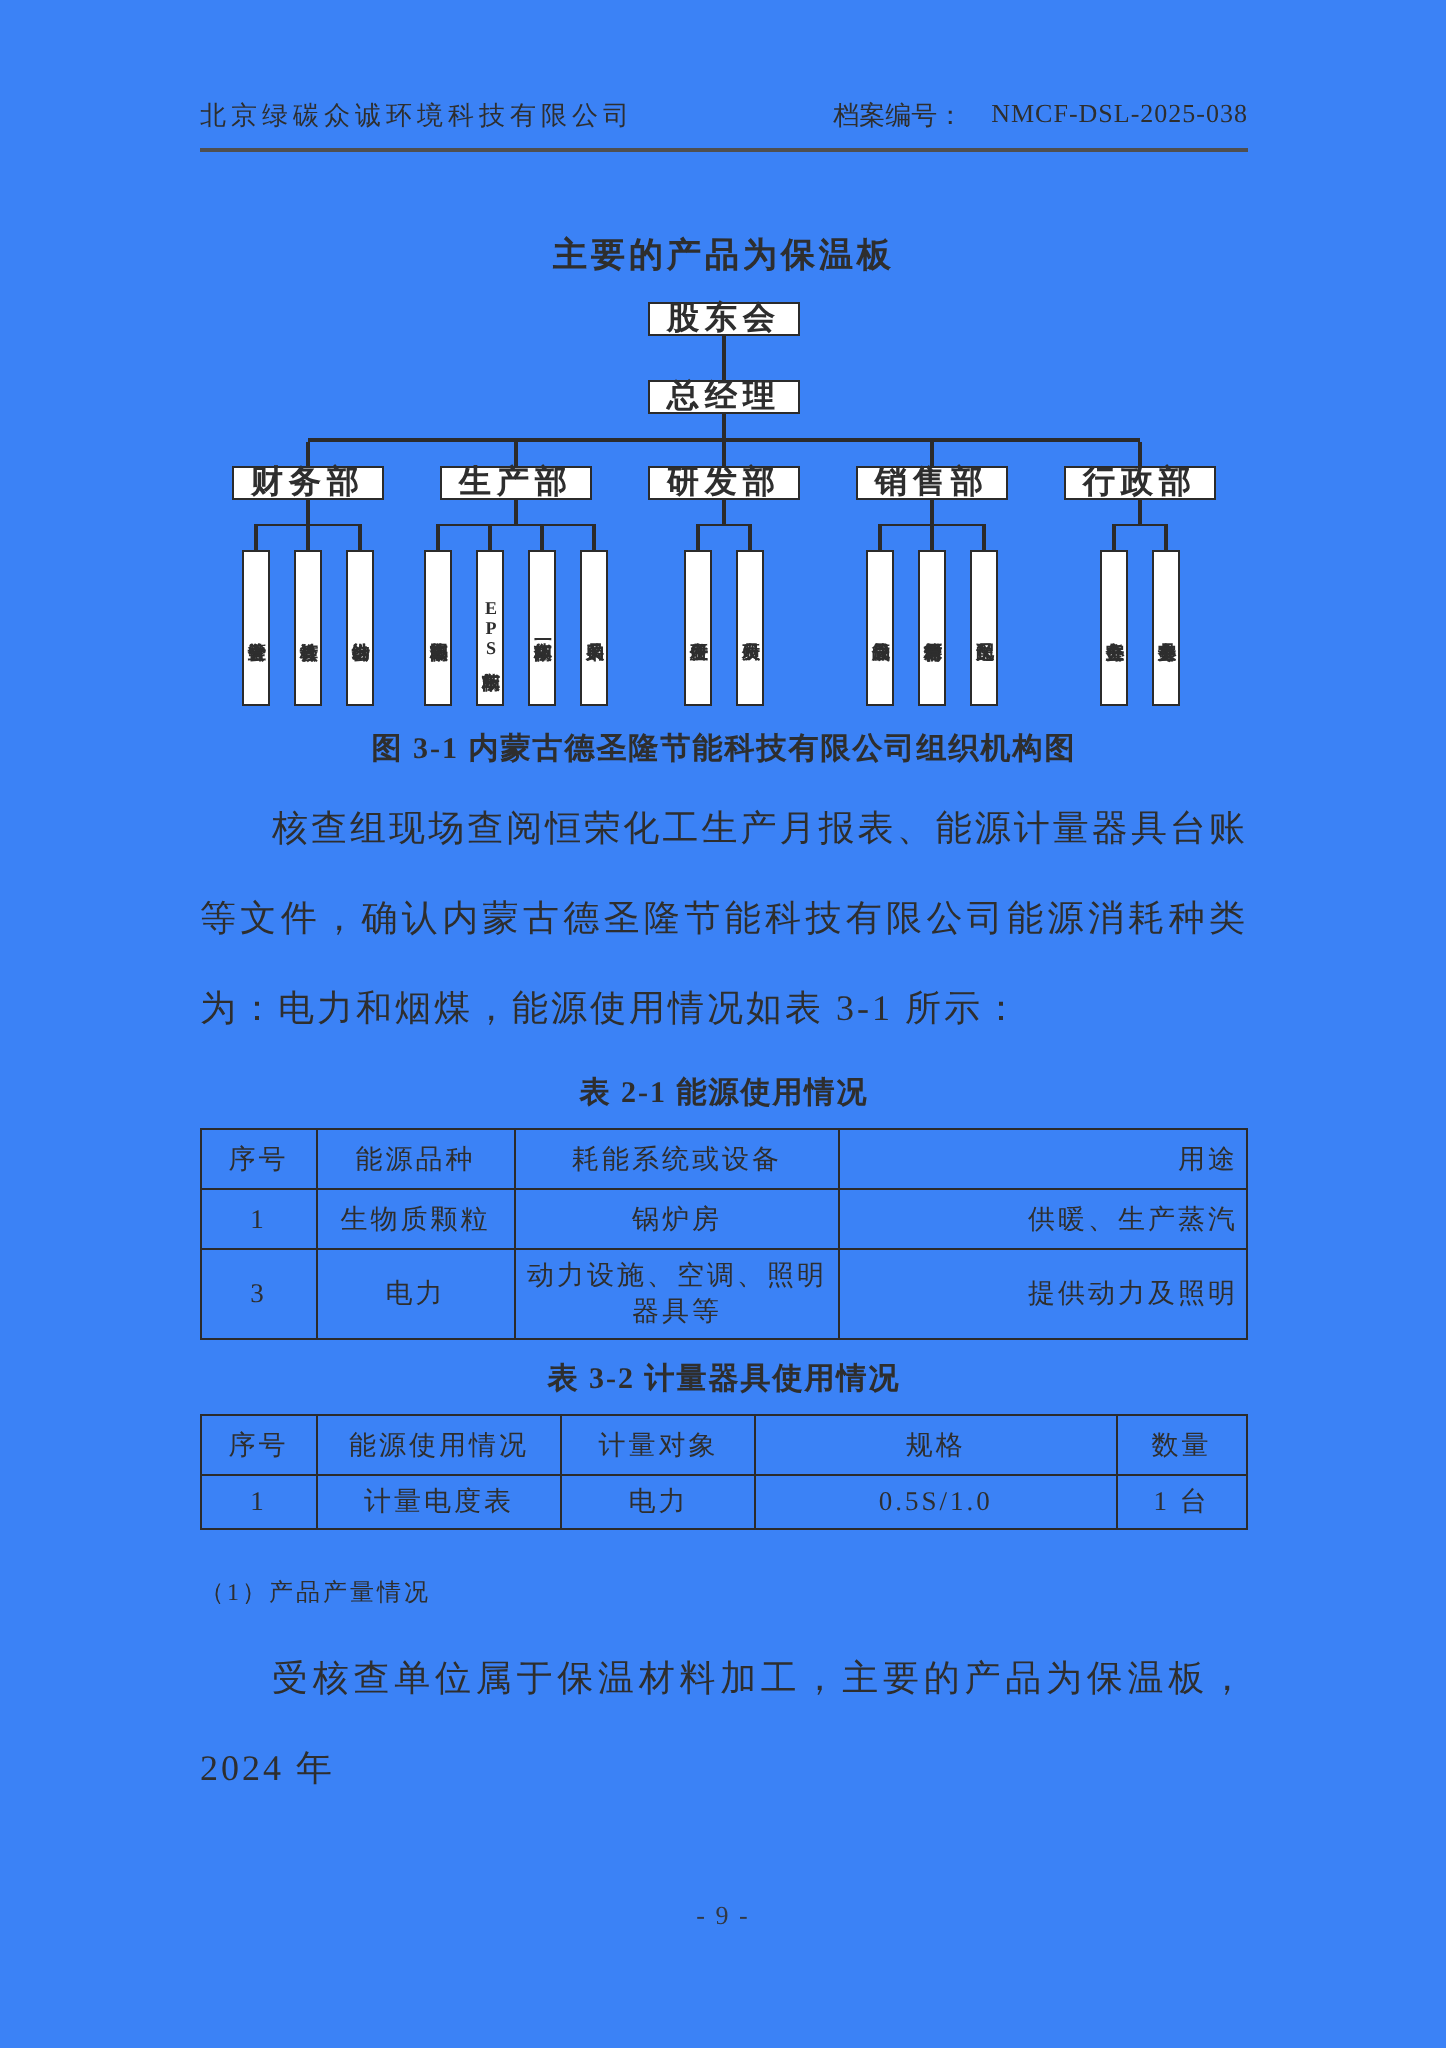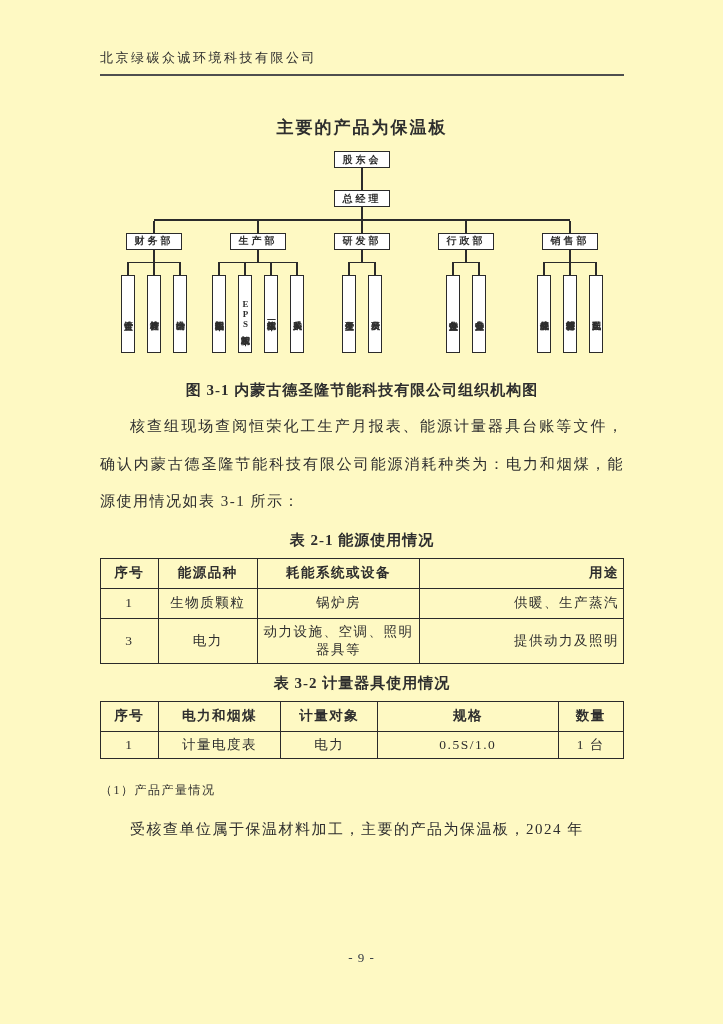--- a/index.html
+++ b/index.html
@@ -1,89 +1,93 @@
 <!DOCTYPE html>
 <html><head>
 <meta charset="utf-8">
 <style>
   * { margin:0; padding:0; box-sizing:border-box; }
   html,body { background:#ffffff; }
   .page {
-    width:723px; height:1024px; position:relative; background:#fef9c3;
+    width:723px; height:1024px; position:relative; background:#3b82f6;
     font-family:"Liberation Serif","DejaVu Serif",serif; color:#2e2e2e; overflow:hidden;
   }
   .content { padding:0 99px 0 100px; }
 
   
   .hdr {
     display:flex; justify-content:space-between; align-items:baseline;
     padding-top:49px; padding-bottom:7px; border-bottom:2px solid #4f4f4f;
     font-size:13px;
   }
   .hdr-company { letter-spacing:2.5px; }
   .hdr-right { display:flex; gap:14px; }
   .hdr-right .no { font-family:"Liberation Serif",serif; letter-spacing:0.5px; }
 
   
   .chart-title { text-align:center; font-weight:bold; font-size:17px; letter-spacing:2px; margin-top:40px; }
   .org-chart { width:520px; margin:12px auto 0; }
   .center-col { display:flex; flex-direction:column; align-items:center; }
   .obox {
-    border:1.5px solid #2b2b2b; width:56px; height:17px;
+    border:1.5px solid #2b2b2b; width:76px; height:17px;
     display:flex; align-items:center; justify-content:center;
-    font-size:10px; font-weight:bold; letter-spacing:3px; background:#fff;
+    font-size:16px; font-weight:bold; letter-spacing:3px; background:#fff;
   }
   .vline { width:1.5px; background:#2b2b2b; }
   .h22 { height:22px; } .h12 { height:12px; }
   .top-hline { height:1.5px; background:#2b2b2b; margin:0 52px; }
   .org-groups { display:flex; }
   .org-group { width:104px; display:flex; flex-direction:column; align-items:center; }
   .kids-hline { height:1.5px; background:#2b2b2b; }
   .kids-2 { width:27.5px; } .kids-3 { width:53.5px; } .kids-4 { width:79.5px; }
   .kids-row { display:flex; gap:10px; }
   .kid-col { width:16px; display:flex; flex-direction:column; align-items:center; }
   .vbox {
     border:1.2px solid #2b2b2b; width:14px; height:78px;
     display:flex; align-items:center; justify-content:center;
     writing-mode:vertical-rl; text-orientation:upright;
     font-size:9px; font-weight:bold; line-height:1; background:#fff;
   }
-  .fig-caption { text-align:center; font-weight:bold; font-size:15px; letter-spacing:1px; margin-top:28px; }
+  .fig-caption { text-align:center; font-weight:bold; font-size:15px; letter-spacing:1px; margin-top:12px; }
 
   
   .sec-heading { font-weight:bold; font-size:15.5px; margin-top:22px; letter-spacing:1px; }
   .sec-heading .num { margin-right:16px; letter-spacing:0; }
   .para {
-    font-size:15px; line-height:2.5; text-indent:2em; text-align:justify;
+    font-size:18px; line-height:2.5; text-indent:2em; text-align:justify;
     letter-spacing:1.5px; margin-top:8px;
   }
   .sub-item { font-size:12px; letter-spacing:1.5px; margin-top:18px; line-height:2.2; }
 
   
   .tbl-caption { text-align:center; font-weight:bold; font-size:15px; letter-spacing:1px; margin-top:10px; }
   table { width:100%; border-collapse:collapse; margin-top:8px; }
   table, th, td { border:1.4px solid #2b2b2b; }
-  th { font-weight:bold;margin-left:29px; }
+  th { font-weight:normal;margin-left:29px; }
   th, td { text-align:center; vertical-align:middle; font-size:13.5px; letter-spacing:1.5px; padding:4px 4px; }
   .t1 th, .t1 td { height:30px; }
   .t2 th { height:30px; } .t2 td { height:27px; }
   .t1 .c0 { width:11%; } .t1 .c1 { width:19%; } .t1 .c2 { width:31%; } .t1 .c3 { width:39%;text-align:right; }
   .t2 .c0 { width:11%; } .t2 .c1 { width:23.5%; } .t2 .c2 { width:18.5%; } .t2 .c3 { width:34.5%; } .t2 .c4 { width:12.5%; }
 
   
   .page-num { position:absolute; left:0; right:0; bottom:58px; text-align:center; font-size:13px; color:#323844; letter-spacing:1px; }
 </style>
 </head>
 <body>
 
 <div class="page">
   <div class="content">
 
     <div class="hdr">
       <span class="hdr-company">北京绿碳众诚环境科技有限公司</span>
+      <span class="hdr-right">
+        <span>档案编号：</span>
+        <span class="no">NMCF-DSL-2025-038</span>
+      </span>
     </div>
 
     <div class="chart-title">主要的产品为保温板</div>
 
     <div class="org-chart">
       <div class="center-col">
         <div class="obox">股东会</div>
         <div class="vline h22"></div>
         <div class="obox">总经理</div>
         <div class="vline h12"></div>
@@ -150,52 +154,52 @@
               </div>
             <div class="kid-col">
                 <div class="vline h12"></div>
                 <div class="vbox">研发员</div>
               </div>
           </div>
         </div>
 
         <div class="org-group">
           <div class="vline h12"></div>
+          <div class="obox">销售部</div>
+          <div class="vline h12"></div>
+          <div class="kids-hline kids-3"></div>
+          <div class="kids-row">
+            <div class="kid-col">
+                <div class="vline h12"></div>
+                <div class="vbox">成品保管</div>
+              </div>
+            <div class="kid-col">
+                <div class="vline h12"></div>
+                <div class="vbox">原辅材料保管</div>
+              </div>
+            <div class="kid-col">
+                <div class="vline h12"></div>
+                <div class="vbox">配送员</div>
+              </div>
+          </div>
+        </div>
+
+        <div class="org-group">
+          <div class="vline h12"></div>
           <div class="obox">行政部</div>
           <div class="vline h12"></div>
           <div class="kids-hline kids-2"></div>
           <div class="kids-row">
             <div class="kid-col">
                 <div class="vline h12"></div>
                 <div class="vbox">办公室主任</div>
               </div>
             <div class="kid-col">
                 <div class="vline h12"></div>
                 <div class="vbox">办公室专员</div>
-              </div>
-          </div>
-        </div>
-
-        <div class="org-group">
-          <div class="vline h12"></div>
-          <div class="obox">销售部</div>
-          <div class="vline h12"></div>
-          <div class="kids-hline kids-3"></div>
-          <div class="kids-row">
-            <div class="kid-col">
-                <div class="vline h12"></div>
-                <div class="vbox">成品保管</div>
-              </div>
-            <div class="kid-col">
-                <div class="vline h12"></div>
-                <div class="vbox">原辅材料保管</div>
-              </div>
-            <div class="kid-col">
-                <div class="vline h12"></div>
-                <div class="vbox">配送员</div>
               </div>
           </div>
         </div>
 
       </div>
     </div>
 
     <div class="fig-caption">图 3-1 内蒙古德圣隆节能科技有限公司组织机构图</div>
 
     <div class="para">核查组现场查阅恒荣化工生产月报表、能源计量器具台账等文件，确认内蒙古德圣隆节能科技有限公司能源消耗种类为：电力和烟煤，能源使用情况如表 3-1 所示：</div>
@@ -222,21 +226,21 @@
         <td class="c3">提供动力及照明</td>
       </tr>
     </tbody>
       </table>
 
     <div class="tbl-caption">表 3-2 计量器具使用情况</div>
     <table class="t2">
       <tbody>
           <tr>
         <th class="c0">序号</th>
-        <th class="c1">电力和烟煤</th>
+        <th class="c1">能源使用情况</th>
         <th class="c2">计量对象</th>
         <th class="c3">规格</th>
         <th class="c4">数量</th>
       </tr>
       <tr>
         <td class="c0">1</td>
         <td class="c1">计量电度表</td>
         <td class="c2">电力</td>
         <td class="c3">0.5S/1.0</td>
         <td class="c4">1 台</td>

